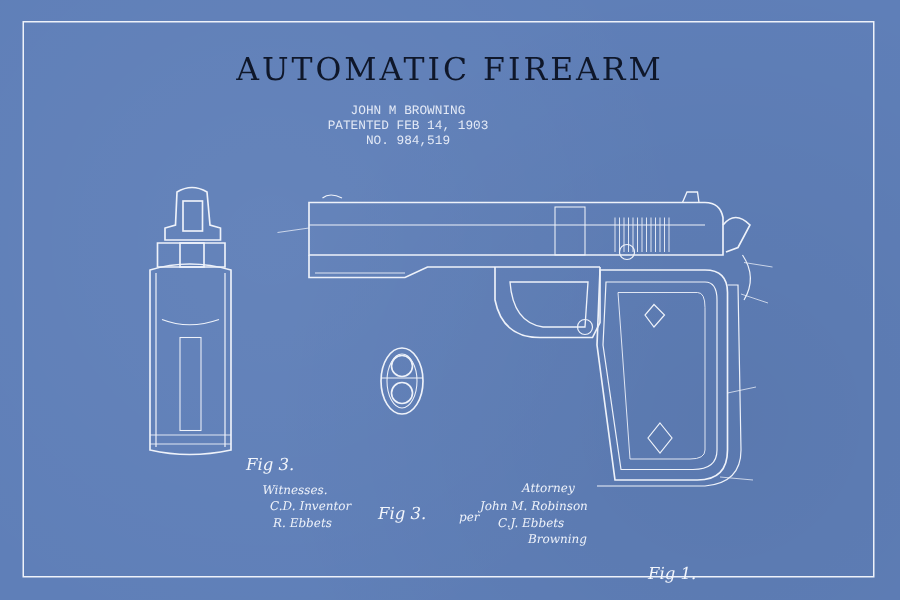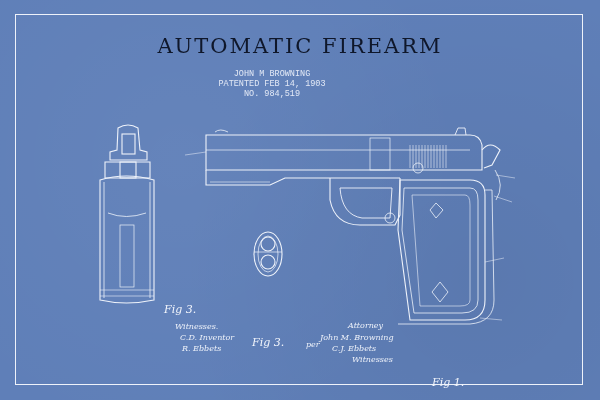--- a/index.html
+++ b/index.html
@@ -88,16 +88,16 @@
 
 <div class="figlabel" style="left:164px;top:255px">Fig 3.</div>
 <div class="figlabel" style="left:252px;top:288px">Fig 3.</div>
 <div class="figlabel" style="left:432px;top:328px">Fig 1.</div>
 
 <div class="script" style="left:175px;top:322px">Witnesses.</div>
 <div class="script" style="left:180px;top:333px">C.D. Inventor</div>
 <div class="script" style="left:182px;top:344px">R. Ebbets</div>
 
 <div class="script" style="left:348px;top:321px">Attorney</div>
-<div class="script" style="left:320px;top:333px">John M. Browning</div>
+<div class="script" style="left:320px;top:333px">John M. Robinson</div>
 <div class="script" style="left:306px;top:340px">per</div>
 <div class="script" style="left:332px;top:344px">C.J. Ebbets</div>
-<div class="script" style="left:352px;top:355px">Witnesses</div>
+<div class="script" style="left:352px;top:355px">Browning</div>
 
 </body></html>

